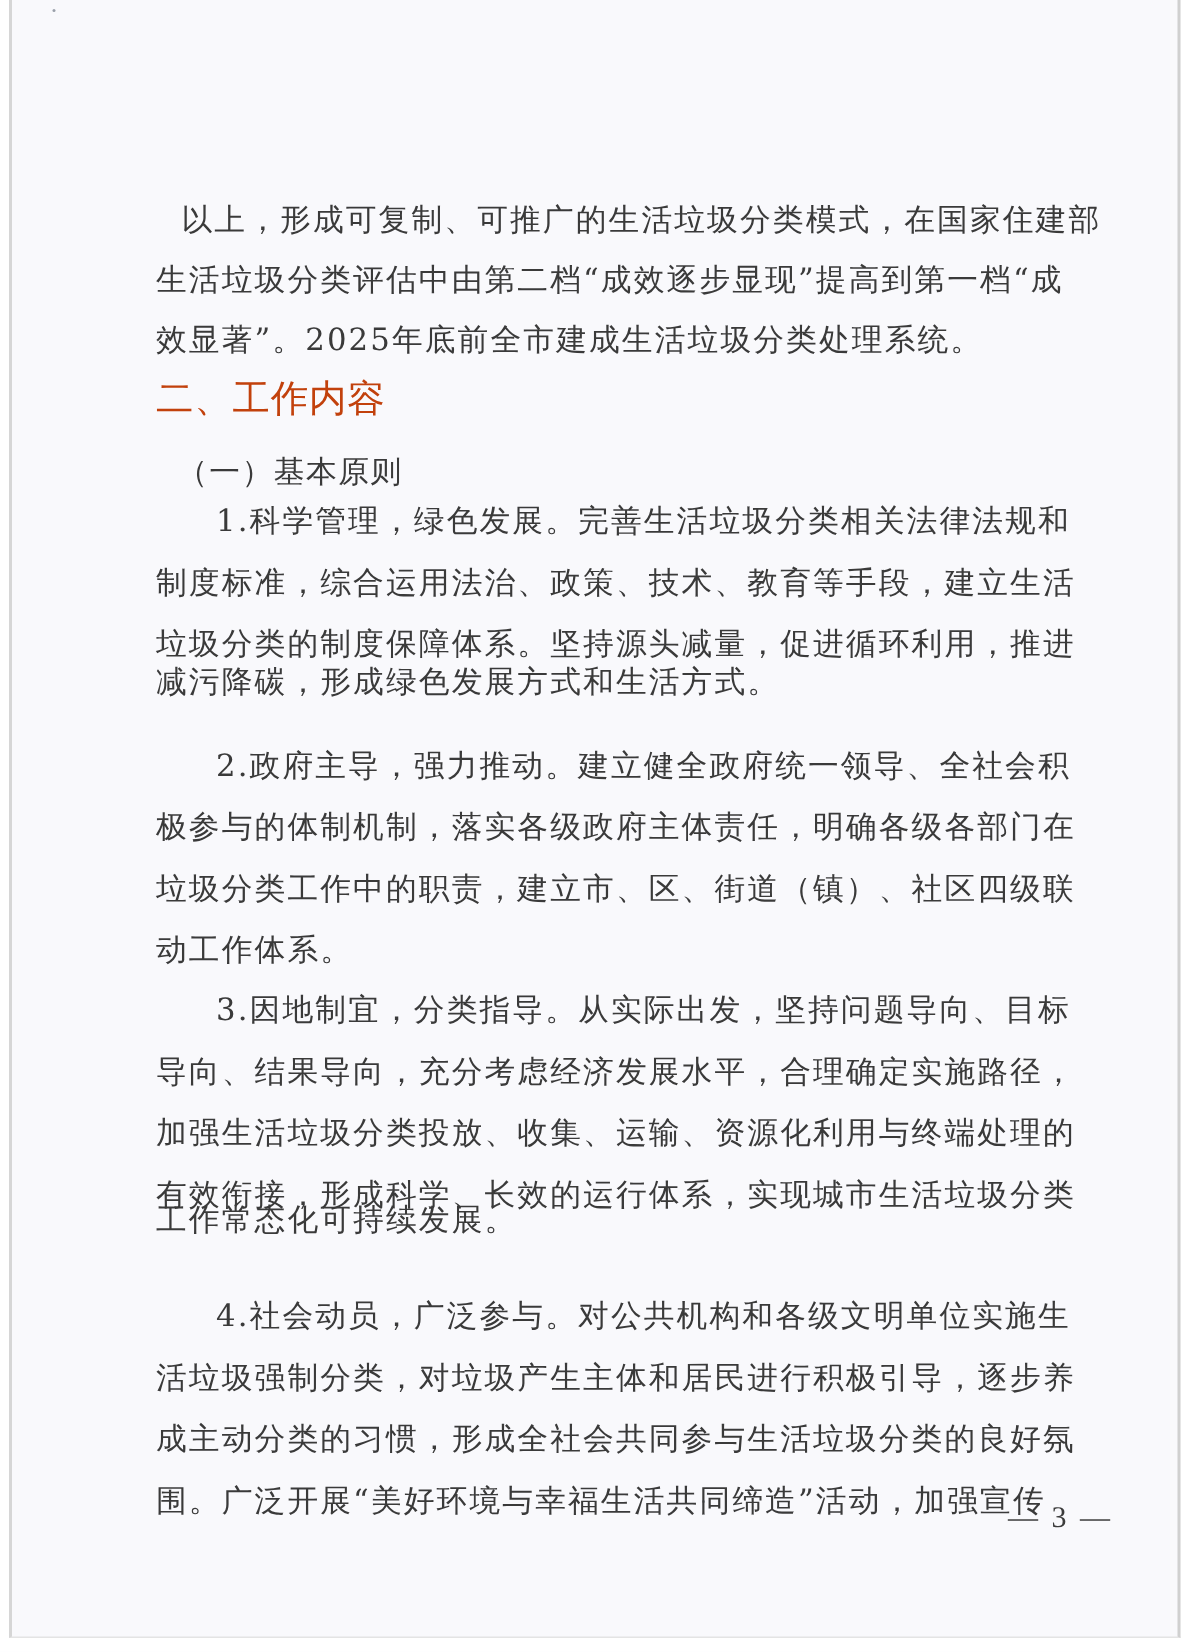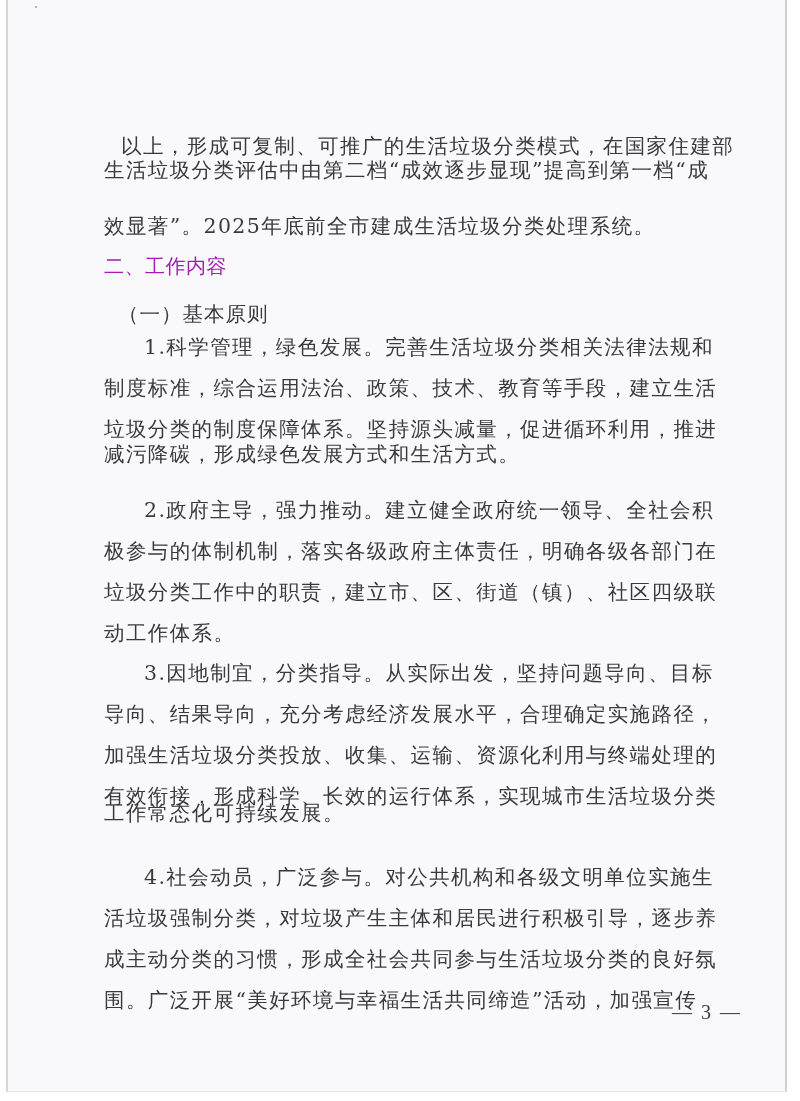--- a/index.html
+++ b/index.html
@@ -44,23 +44,23 @@
     }
     .line {
       position: absolute;
       left: 0;
       white-space: nowrap;
       height: 40px;
       line-height: 40px;
     }
     .heading {
       font-family: "DejaVu Sans", "Liberation Sans", sans-serif;
-      color: #a21caf;
+      color: #c2410c;
       letter-spacing: 0.5px;
-      font-size: 20px;
+      font-size: 25px;
     }
     .subheading {
       letter-spacing: 1px;
     }
     .page-number {
       position: absolute;
       top: 1001px;
       left: 672px;
       font-family: "Liberation Serif", "DejaVu Serif", serif;
       font-size: 20px;
@@ -73,21 +73,21 @@
 <body>
 
 <div class="page">
   <span class="speck" style="left:27px;top:6px;"></span>
   <span class="speck" style="left:460px;top:1000px;"></span>
 </div>
 
 <div class="content">
 
   <div class="line" style="top:0px;margin-left:17px;">以上，形成可复制、可推广的生活垃圾分类模式，在国家住建部</div>
-  <div class="line" style="top:24px;">生活垃圾分类评估中由第二档“成效逐步显现”提高到第一档“成</div>
+  <div class="line" style="top:40px;">生活垃圾分类评估中由第二档“成效逐步显现”提高到第一档“成</div>
   <div class="line" style="top:80px;">效显著”。2025年底前全市建成生活垃圾分类处理系统。</div>
 
   <div class="line heading" style="top:120px;left:0px;">二、工作内容</div>
 
   <div class="line subheading" style="top:168px;left:14px;">（一）基本原则</div>
 
   <div class="line" style="top:201px;left:40px;">1.科学管理，绿色发展。完善生活垃圾分类相关法律法规和</div>
   <div class="line" style="top:242px;">制度标准，综合运用法治、政策、技术、教育等手段，建立生活</div>
   <div class="line" style="top:283px;">垃圾分类的制度保障体系。坚持源头减量，促进循环利用，推进</div>
   <div class="line" style="top:308px;">减污降碳，形成绿色发展方式和生活方式。</div>

